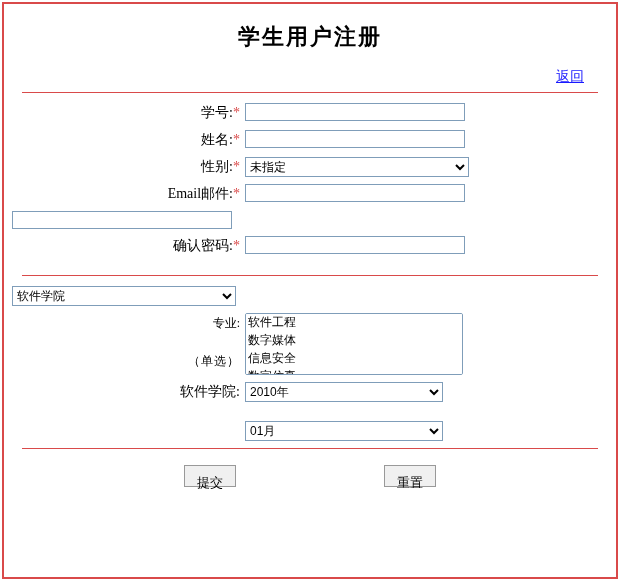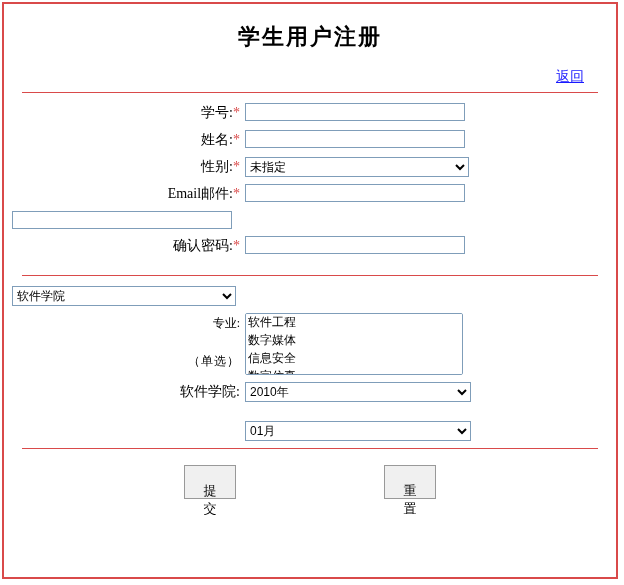--- a/index.html
+++ b/index.html
@@ -90,21 +90,21 @@
   select.sel {
     width: 224px;
     height: 20px;
     border: 1px solid #7f9db9;
     font-family: "Liberation Sans", sans-serif;
     font-size: 12px;
     background: #ffffff;
     box-sizing: border-box;
   }
   select.sel-small {
-    width: 226px;
+    width: 198px;
   }
   select.listbox {
     width: 218px;
     height: 62px;
     border: 1px solid #7f9db9;
     font-family: "Liberation Sans", sans-serif;
     font-size: 12px;
     background: #ffffff;
     box-sizing: border-box;
   }
@@ -130,21 +130,21 @@
     margin-top: 16px;
   }
   .btn {
     width: 52px;
     height: 22px;
     font-family: "Liberation Serif", serif;
     font-size: 13px;
     border: 1px solid #999999;
     background: #f0f0f0;
     cursor: pointer;
-    padding: 16px;
+    padding: 8px;
   }
   .btn-gap {
     width: 148px;
   }
   .section-gap {
     height: 6px;
   }
 </style>
 </head>
 <body>

